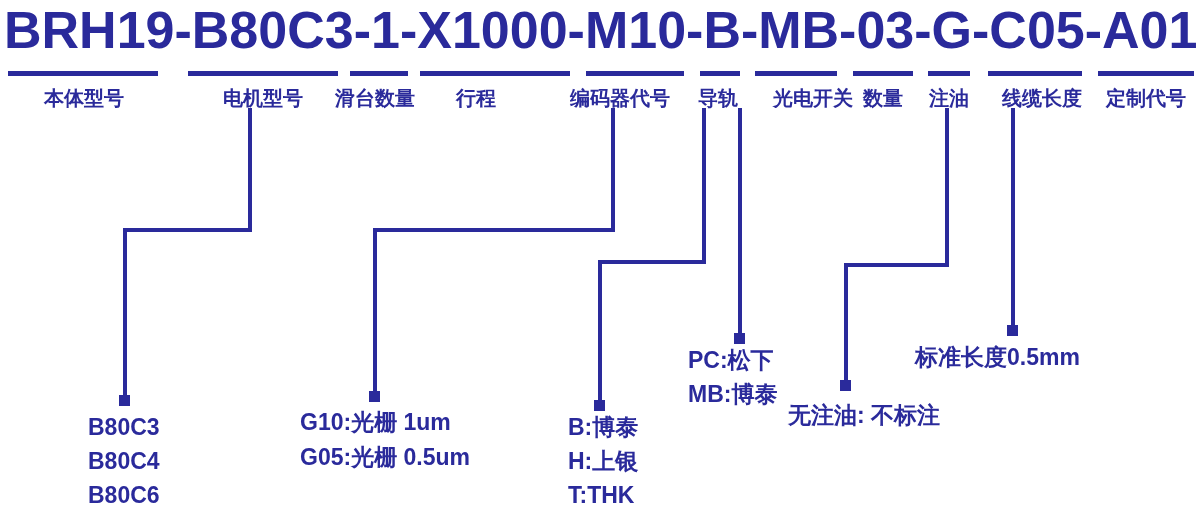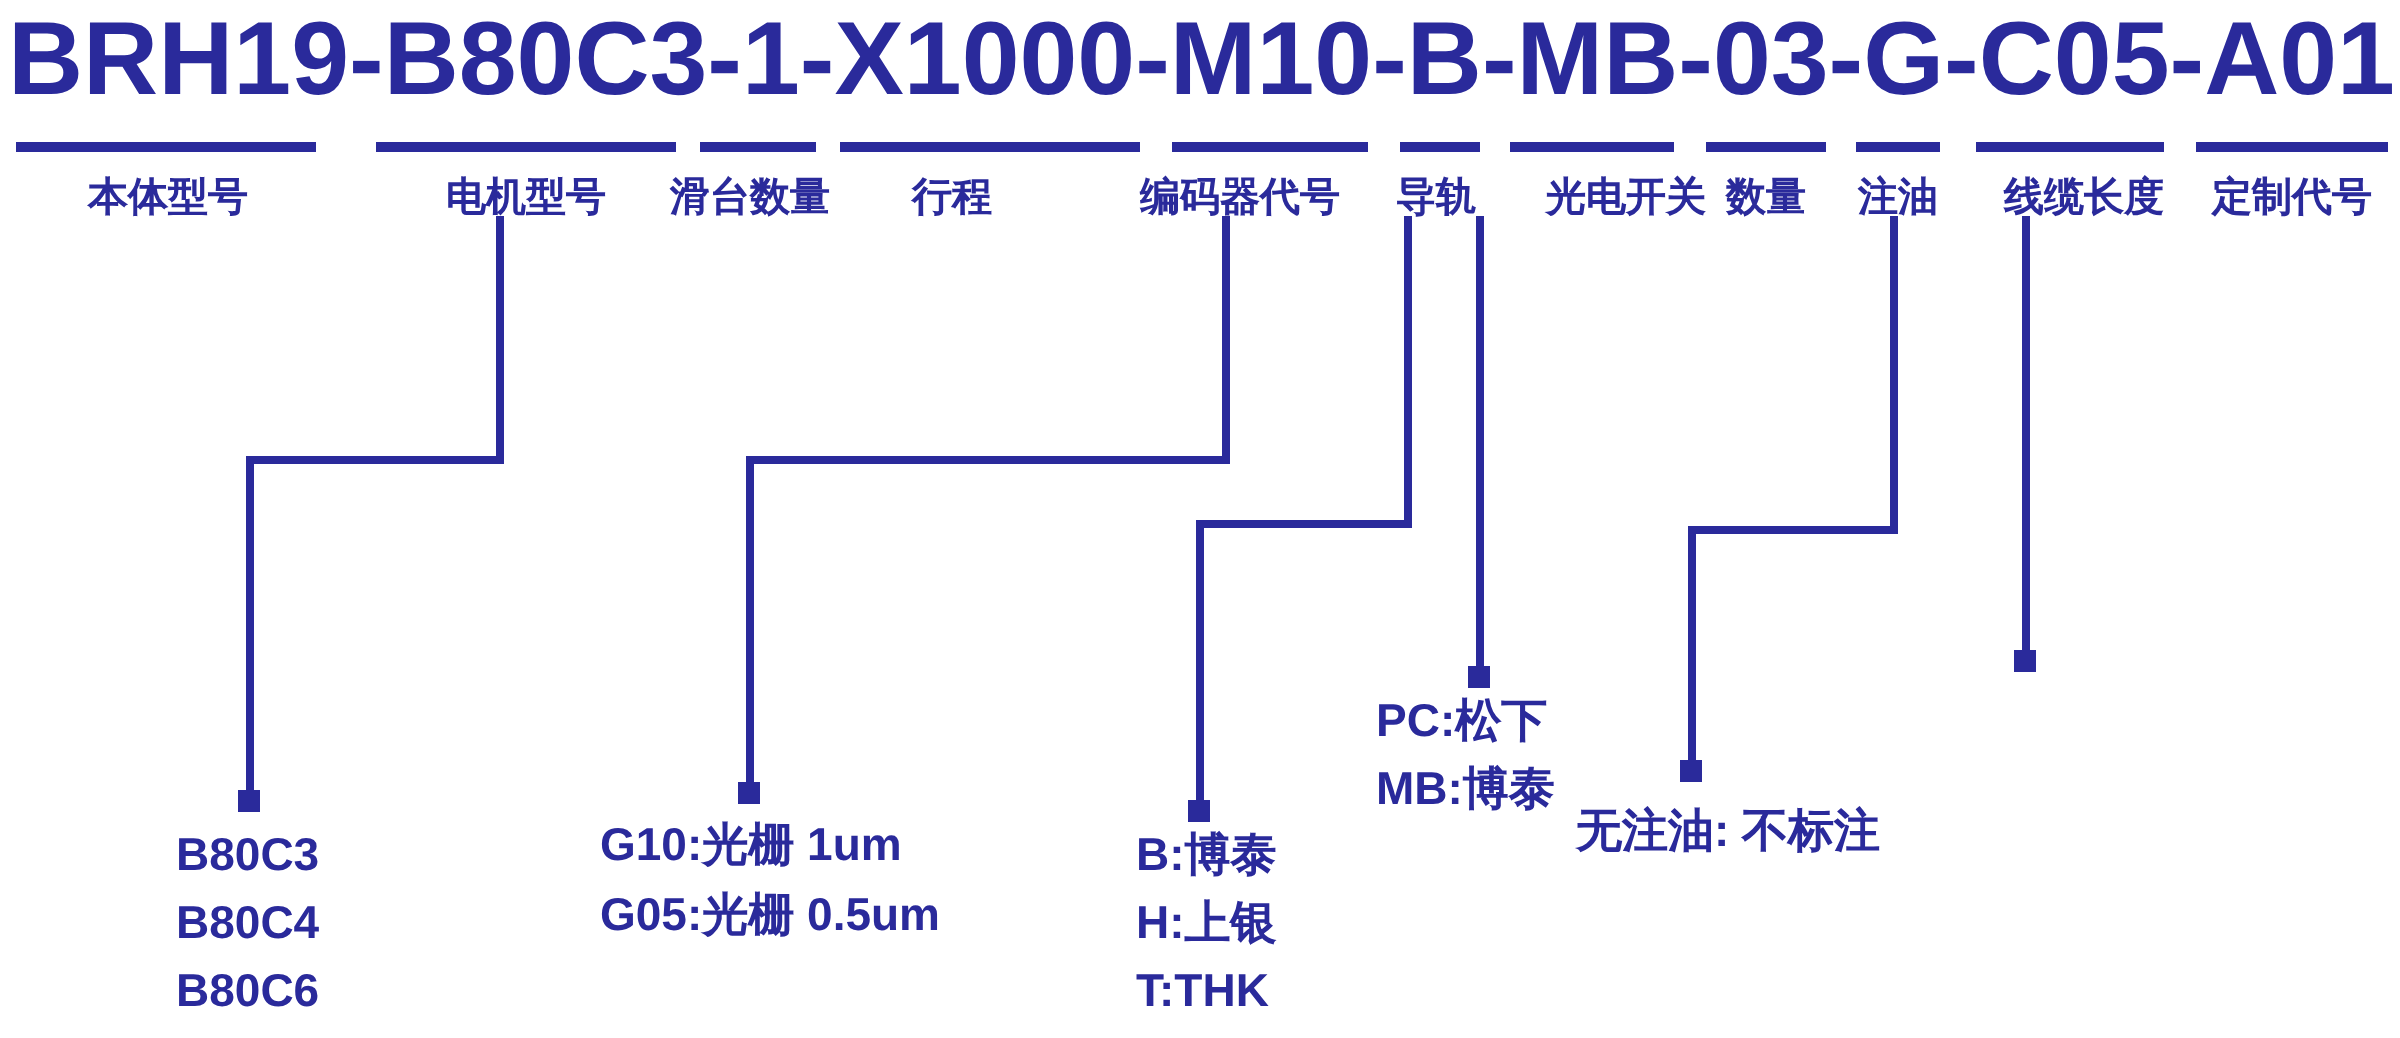--- a/index.html
+++ b/index.html
@@ -127,14 +127,17 @@
 
   <div class="legend" style="left:688px; top:343px;">
     <div>PC:松下</div>
     <div>MB:博泰</div>
   </div>
 
   <div class="legend" style="left:788px; top:398px;">
     <div>无注油: 不标注</div>
   </div>
 
+  <div class="legend" style="left:915px; top:340px;">
+    <div>标准长度0.5mm</div>
+  </div>
 
 </div>
 
 </body></html>

